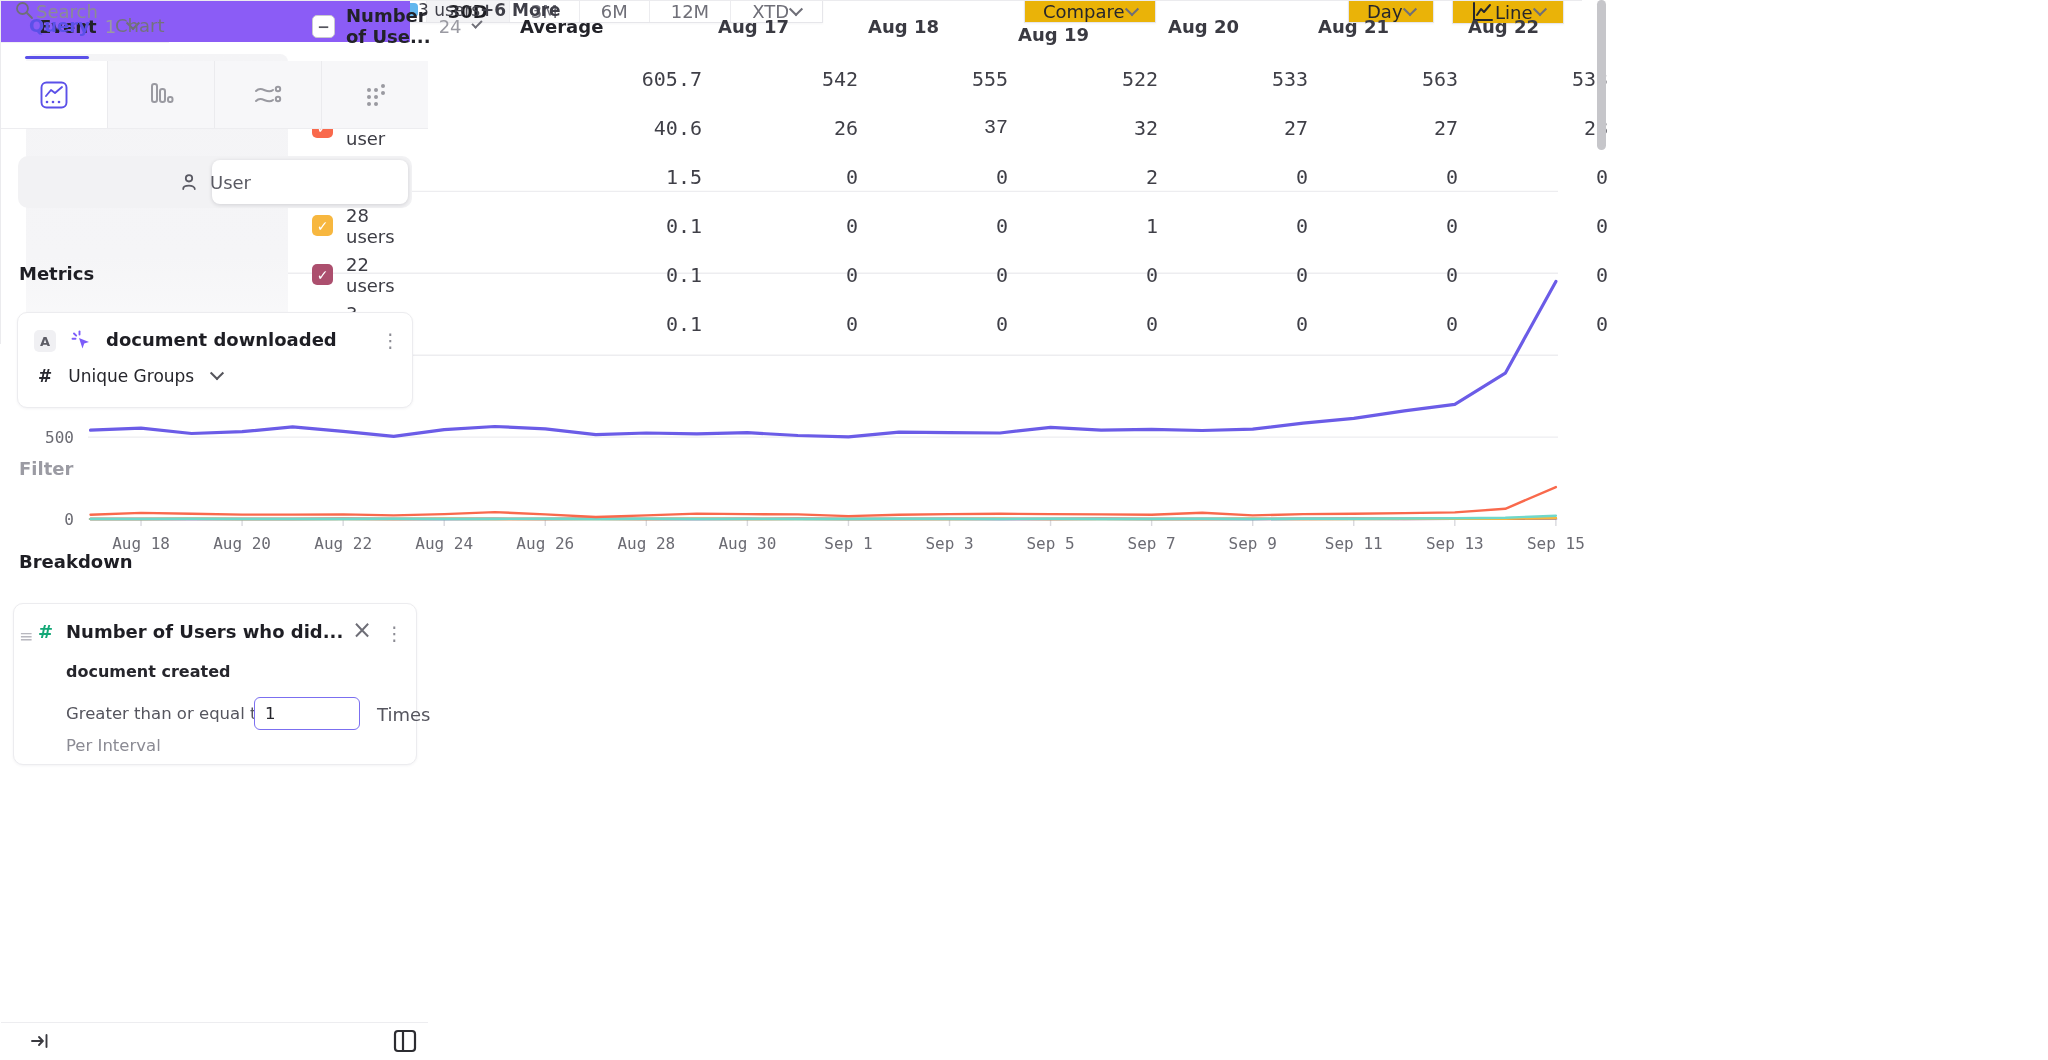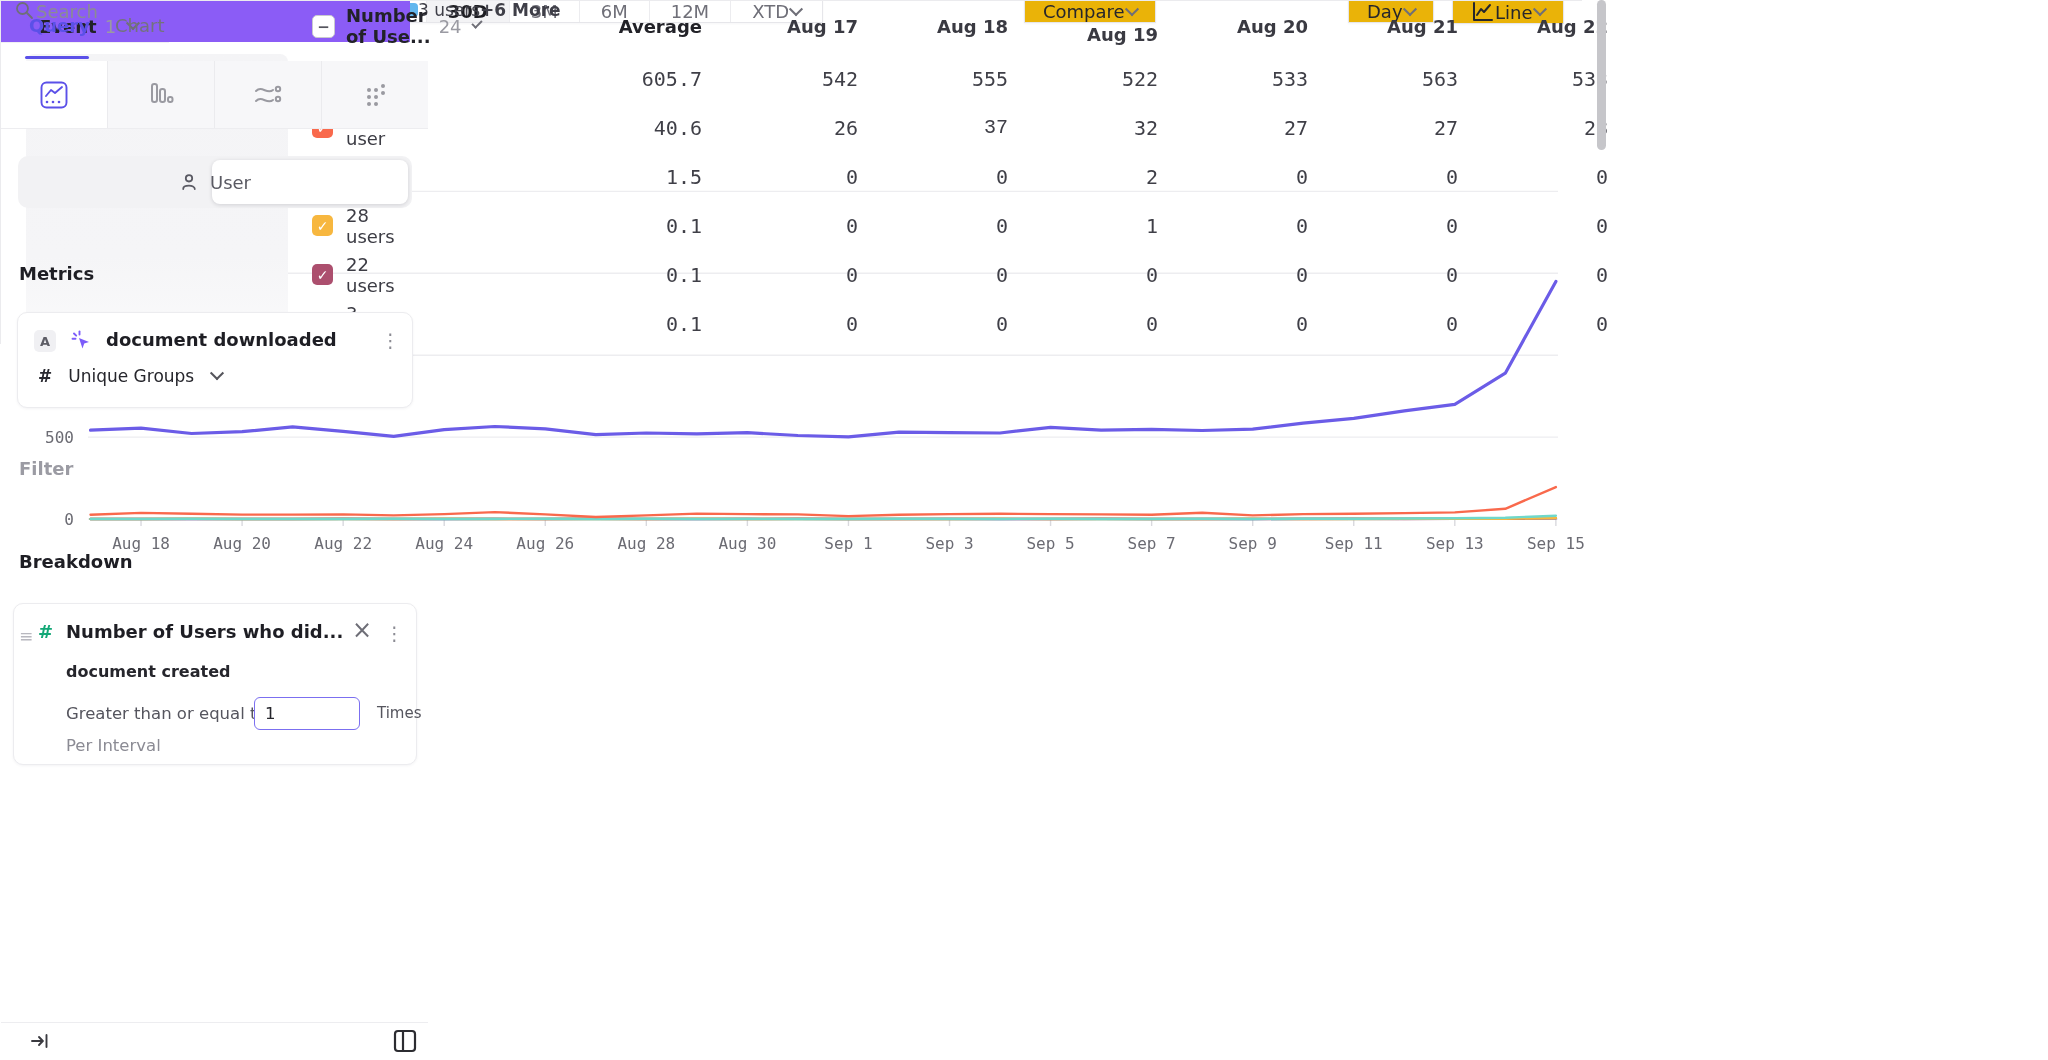--- a/index.html
+++ b/index.html
@@ -37,21 +37,21 @@
     font-family:"DejaVu Sans",sans-serif;width:100%}
   #search-box input::placeholder{color:#8b8b94}
   
   #table{left:0;top:716;width:1620;height:344}
   .th-row{position:absolute;left:0;top:0;width:1620;height:52}
   #header-underline{position:absolute;left:26;top:52;width:1582px;height:1px;background:#ebebee}
   #col-divider{position:absolute;left:718;top:0;width:1px;height:344px;background:#ebebee}
   .hdr-txt{font-size:18px;font-weight:700;color:#222228}
   .hdr-count{font-size:18px;color:#9a9aa2;font-weight:400;margin-left:8px}
   .cellpos{position:absolute;top:0;height:52px;display:flex;align-items:center}
-  .date-hdr{justify-content:flex-end;font-size:18px;font-weight:600;color:#3a3a42}
+  .date-hdr{justify-content:flex-start;font-size:18px;font-weight:600;color:#3a3a42}
   .cb{position:absolute;width:21px;height:21px;border-radius:5px;display:flex;align-items:center;
       justify-content:center;color:#fff;font-size:14px;font-weight:700;cursor:pointer}
   .cb.indet{background:#fff;border:1.5px solid #c9c9cf;color:#55555e;font-size:15px}
   .trow{position:absolute;left:0;width:1620;height:49px}
   .trow .sep{position:absolute;left:300px;right:12px;top:0;height:1px;background:#f0f0f2}
   .row-label{position:absolute;left:346px;top:0;height:49px;display:flex;align-items:center;
     font-size:18px;color:#3c3c44}
   .num{position:absolute;top:0;height:49px;display:flex;align-items:center;justify-content:flex-end;
     font-family:"DejaVu Sans Mono",monospace;font-size:20px;color:#3f3f47}
   #event-cell{position:absolute;left:26px;top:54px;width:262px;height:290px;border-radius:8px;
@@ -93,21 +93,21 @@
   #bd-handle{position:absolute;left:5px;top:22px;color:#b8b8bf;font-size:17px;cursor:grab}
   #bd-hash{position:absolute;left:24px;top:17px;font-size:18px;font-weight:700;color:#13a877}
   #bd-title{position:absolute;left:52px;top:17px;font-size:18px;font-weight:600;color:#1e1e24;width:290px;
     white-space:nowrap;overflow:hidden}
   #bd-close{position:absolute;right:44px;top:14px;font-size:24px;color:#6e6e77;cursor:pointer;line-height:24px}
   #bd-event{position:absolute;left:52px;top:58px;font-size:16px;font-weight:700;color:#26262c}
   #bd-cond{position:absolute;left:52px;top:100px;font-size:16.5px;color:#55555e}
   #bd-input{position:absolute;left:240px;top:93px;width:106px;height:33px;border:1.5px solid #7b6ff0;
     border-radius:6px;font-size:16.5px;color:#26262c;padding:0 10px;box-sizing:border-box;outline:none;
     font-family:"DejaVu Sans",sans-serif}
-  #bd-times{position:absolute;left:363px;top:100px;font-size:15px;color:#55555e}
+  #bd-times{position:absolute;left:363px;top:100px;font-size:18px;color:#55555e}
   #bd-per{position:absolute;left:52px;top:132px;font-size:16.5px;color:#8b8b94}
   #panel-bottom{position:absolute;left:0;top:1022px;width:427px;height:38px;border-top:1px solid #ededf0;background:#fff}
   #collapse-btn{position:absolute;left:28px;top:7px;cursor:pointer}
   #split-btn{position:absolute;right:8px;top:3px;cursor:pointer}
   svg{display:block}
 </style>
 </head>
 <body>
 
 <div class="abs" id="toolbar">

